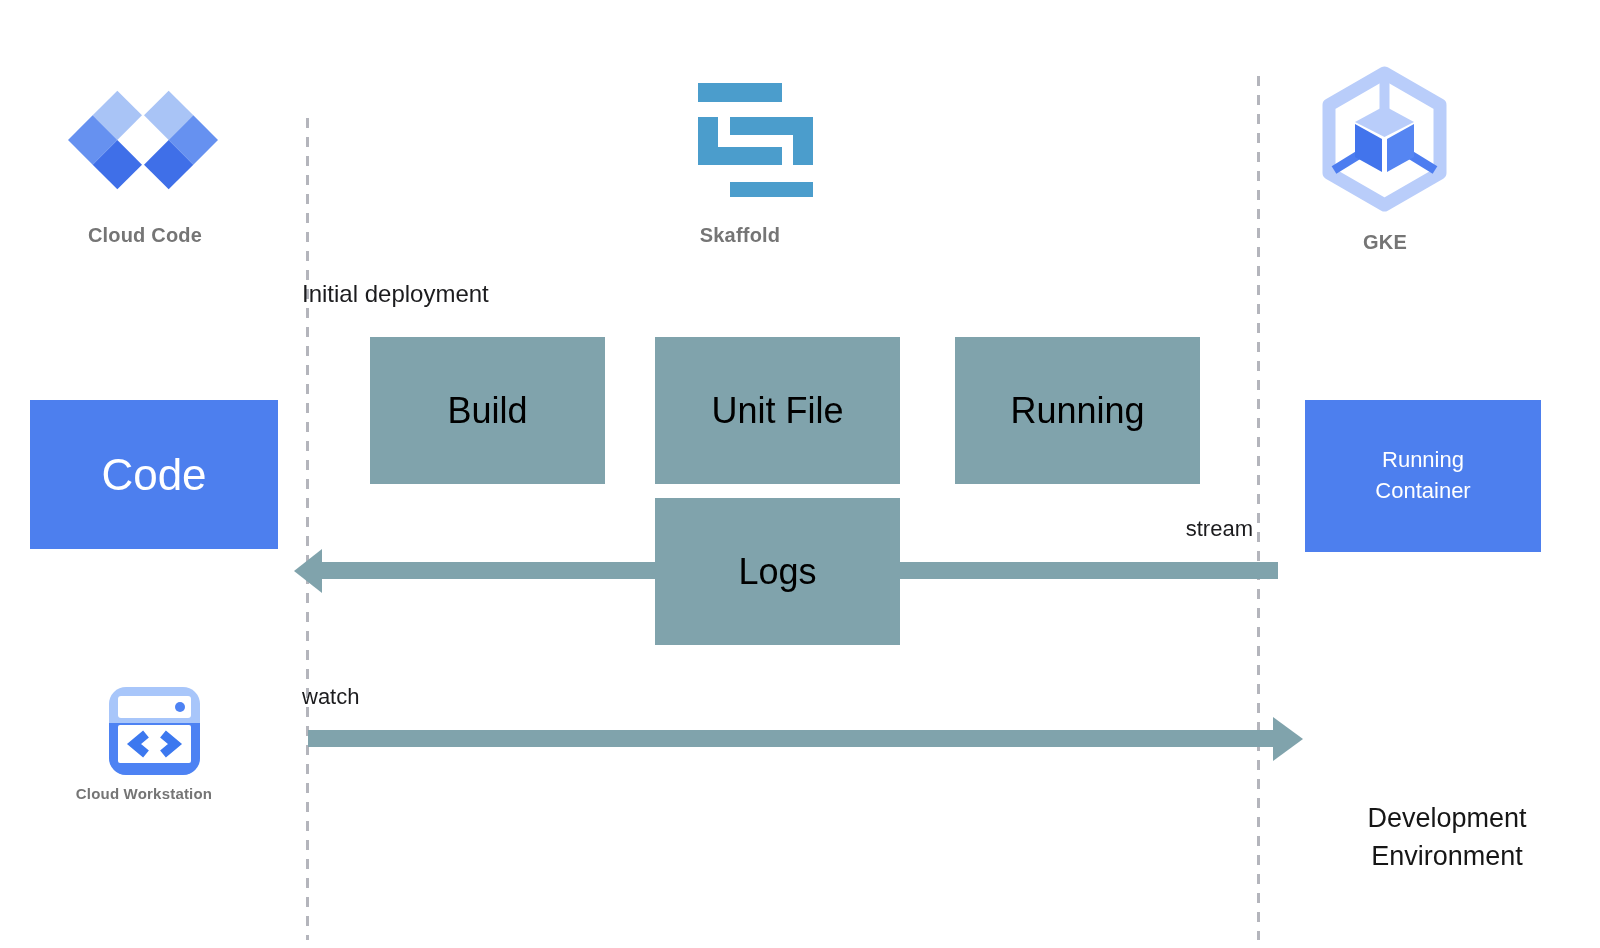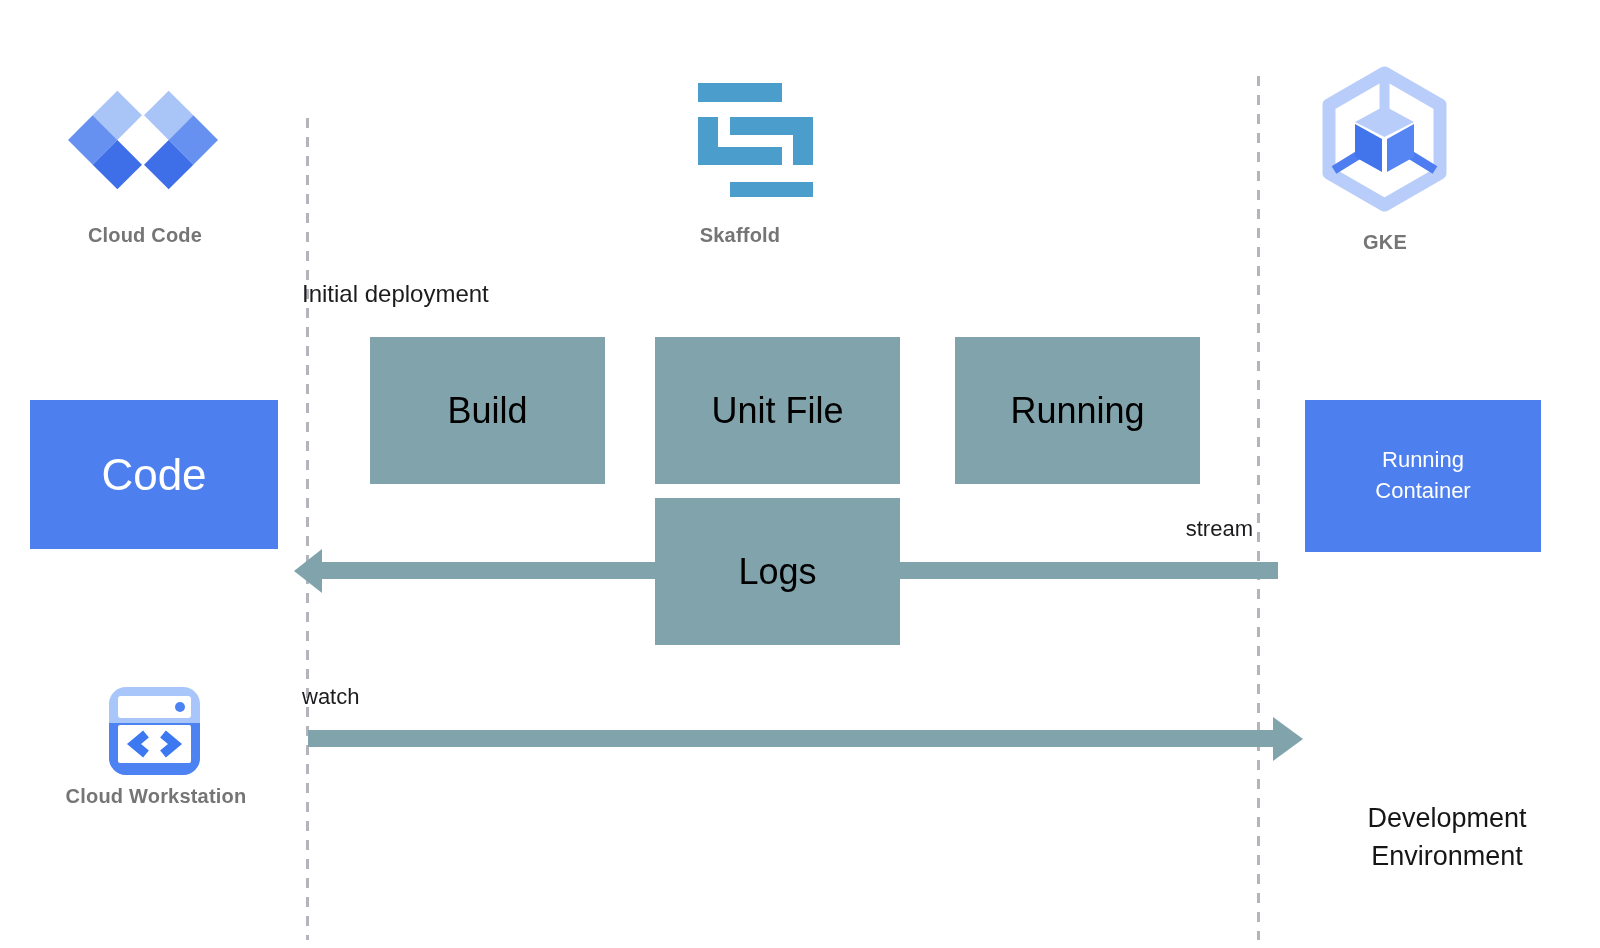--- a/index.html
+++ b/index.html
@@ -113,18 +113,18 @@
 
   <svg class="abs" style="left:109px; top:687px;" width="91" height="88" viewBox="0 0 91 88">
     <rect x="0" y="0" width="91" height="88" rx="17" fill="#a8c6fa"></rect>
     <path d="M0,36 H91 V71 A17,17 0 0 1 74,88 H17 A17,17 0 0 1 0,71 Z" fill="#4d82f3"></path>
     <rect x="9" y="9" width="73" height="22" rx="3" fill="#ffffff"></rect>
     <circle cx="71" cy="20" r="5" fill="#4d82f3"></circle>
     <rect x="9" y="38" width="73" height="38" rx="2" fill="#ffffff"></rect>
     <polyline points="37,47 25,57 37,67" fill="none" stroke="#3c78ef" stroke-width="9"></polyline>
     <polyline points="54,47 66,57 54,67" fill="none" stroke="#3c78ef" stroke-width="9"></polyline>
   </svg>
-  <div class="abs tool-label" style="left:31px; top:785px; width:250px; font-size:20px;">Cloud Workstation</div>
+  <div class="abs tool-label" style="left:19px; top:785px; width:250px; font-size:15px;">Cloud Workstation</div>
 
   <div class="abs big-note" style="left:1327px; top:800px; width:240px;">Development
 Environment</div>
 
 </div>
 
 </body></html>

